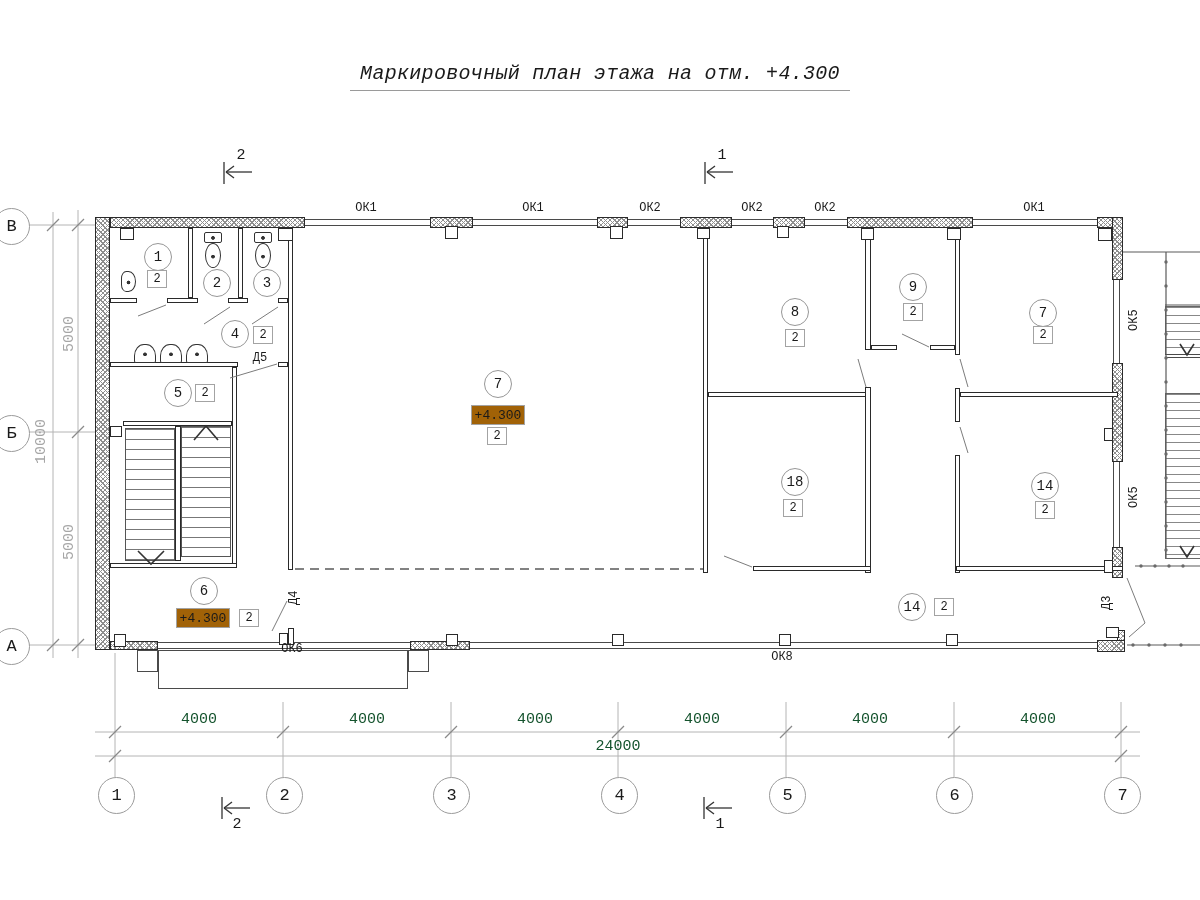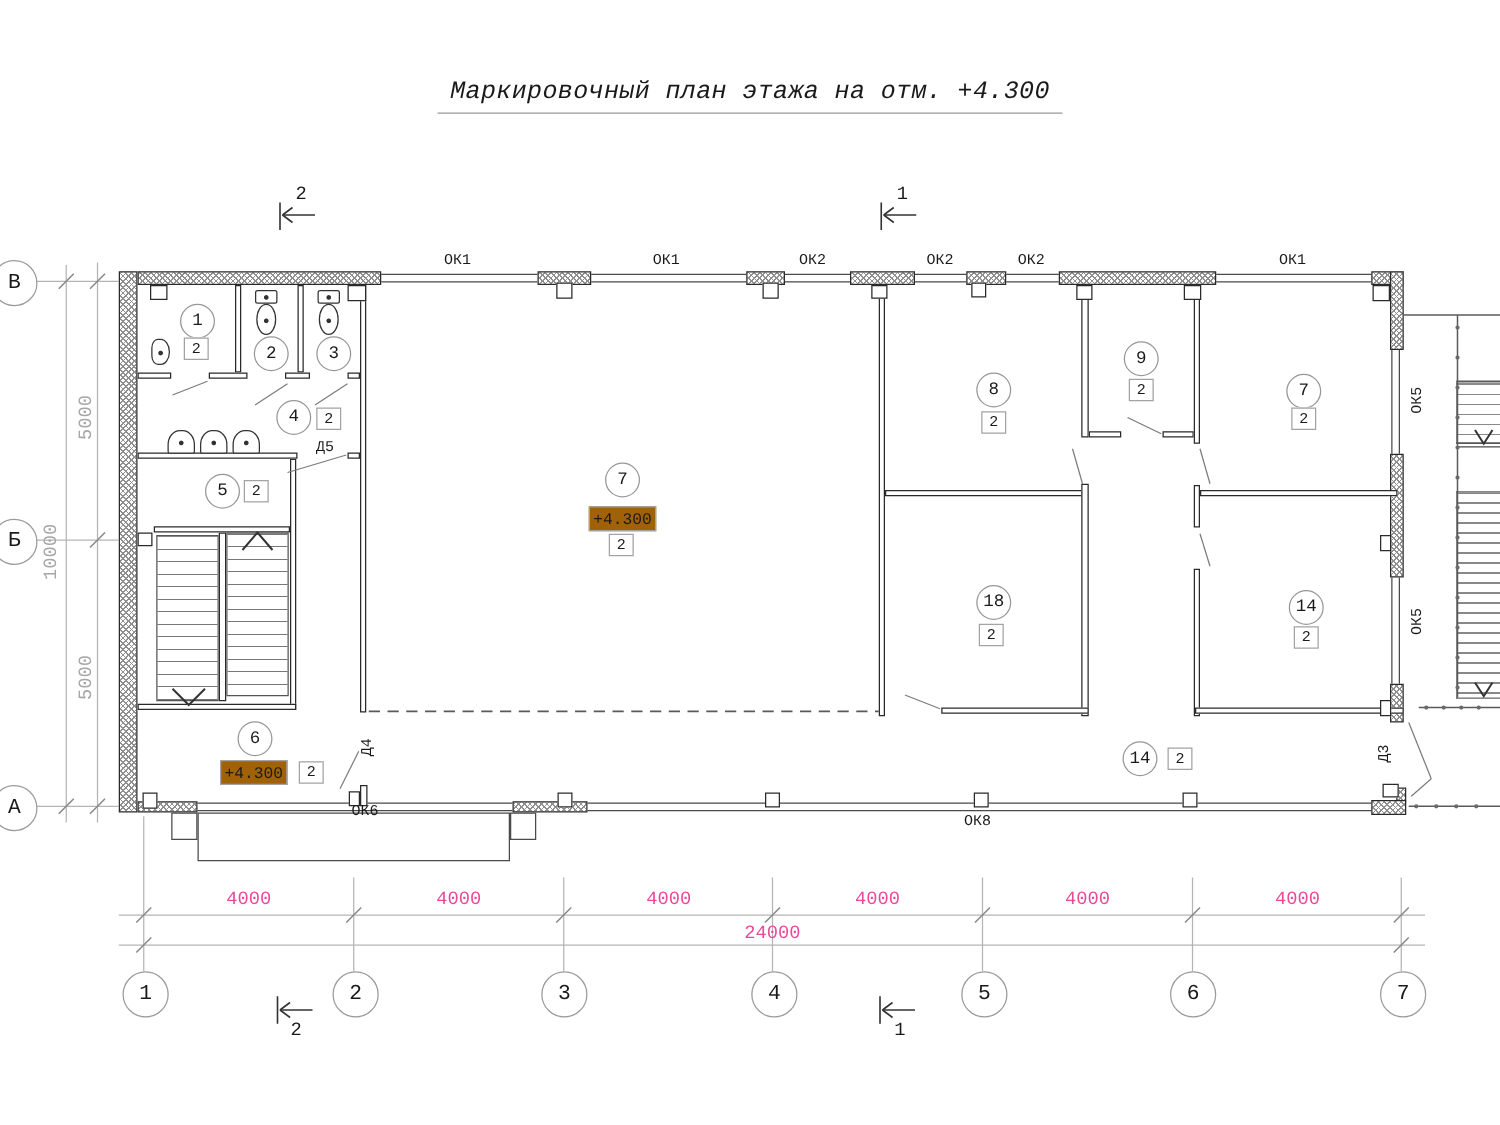--- a/index.html
+++ b/index.html
@@ -27,21 +27,21 @@
   .rc{position:absolute;width:26px;height:26px;border:1px solid #979797;border-radius:50%;
       background:#fff;display:flex;align-items:center;justify-content:center;font-size:14px;}
   .rs{position:absolute;width:18px;height:16px;border:1px solid #a3a3a3;background:#fff;
       display:flex;align-items:center;justify-content:center;font-size:12px;}
   .eb{position:absolute;width:52px;height:18px;border:1px solid #a3a3a3;background:#a16207;
       display:flex;align-items:center;justify-content:center;font-size:13px;}
   .ac{position:absolute;width:35px;height:35px;border:1px solid #9b9b9b;border-radius:50%;
       background:#fff;display:flex;align-items:center;justify-content:center;font-size:17px;}
   .wl{position:absolute;width:34px;font-size:12px;text-align:center;}
   .vl{position:absolute;writing-mode:vertical-rl;transform:rotate(180deg);font-size:12px;text-align:center;}
-  .dl{position:absolute;width:44px;color:#ec4899;font-size:15px;text-align:center;}
+  .dl{position:absolute;width:44px;color:#14532d;font-size:15px;text-align:center;}
   .dlv{position:absolute;writing-mode:vertical-rl;transform:rotate(180deg);color:#a6a6a6;font-size:15px;}
   .sl{position:absolute;font-size:15px;width:16px;text-align:center;}
   .d5{position:absolute;font-size:12px;width:26px;text-align:center;}
   .title{position:absolute;top:62px;left:0;right:0;text-align:center;}
   .title span{display:inline-block;font-style:italic;font-size:20px;letter-spacing:.3px;
       border-bottom:1px solid #9a9a9a;padding:0 10px 5px;}
   svg.ov{position:absolute;left:0;top:0;pointer-events:none;}
 </style>
 </head>
 <body>

